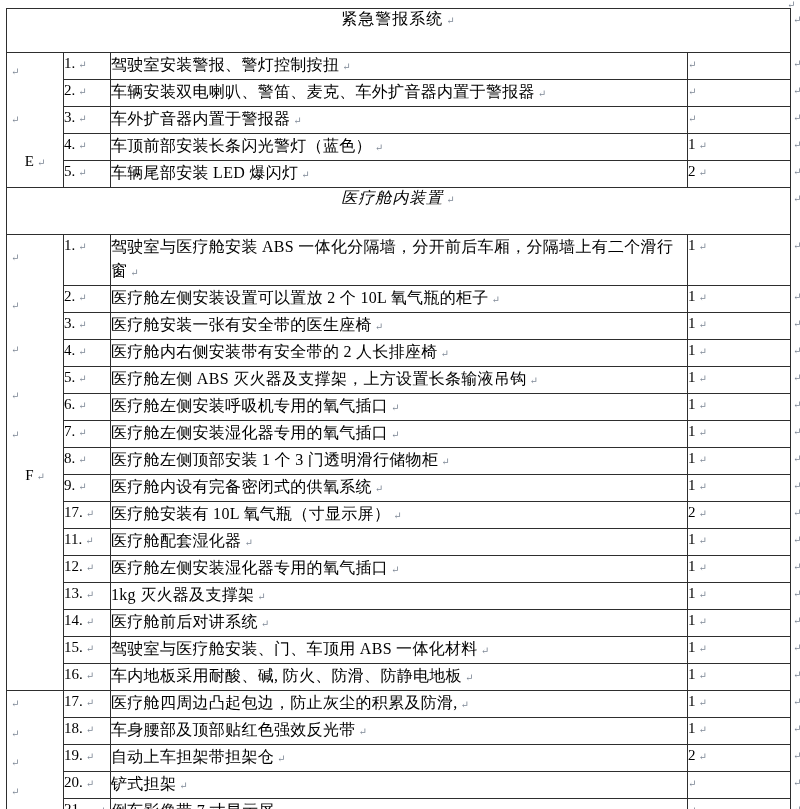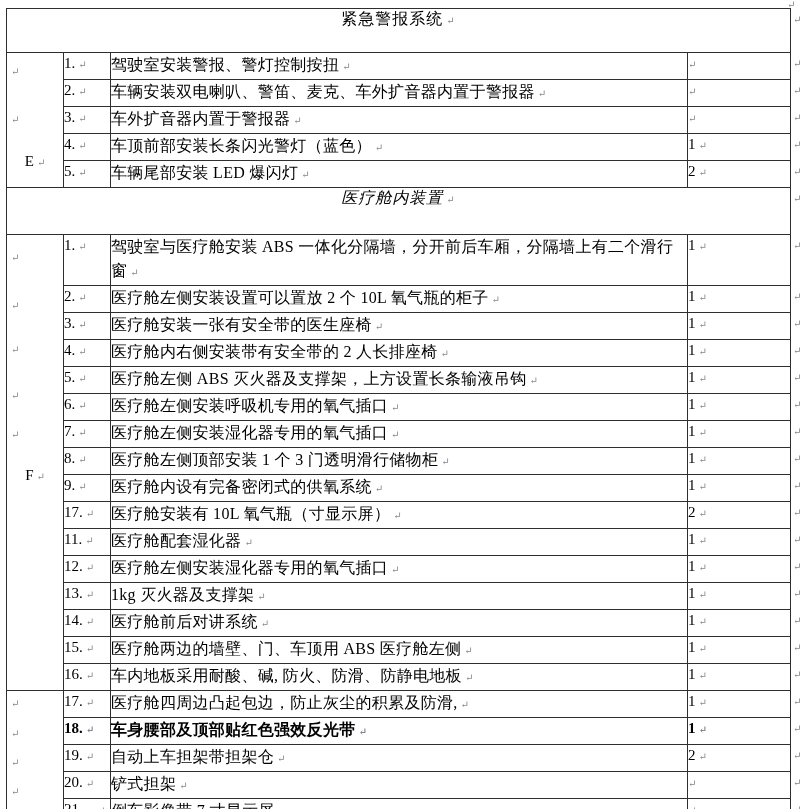--- a/index.html
+++ b/index.html
@@ -149,40 +149,40 @@
         <td class="dcell"><span>1kg 灭火器及支撑架</span><span class="pmark">↵</span></td>
         <td class="qcell"><span>1</span><span class="pmark">↵</span></td>
       </tr>
       <tr class="brow" style="height: 25px;">
         <td class="ncell"><span>14.</span><span class="pmark">↵</span></td>
         <td class="dcell"><span>医疗舱前后对讲系统</span><span class="pmark">↵</span></td>
         <td class="qcell"><span>1</span><span class="pmark">↵</span></td>
       </tr>
       <tr class="brow" style="height: 25px; margin-top: 40px;">
         <td class="ncell"><span>15.</span><span class="pmark">↵</span></td>
-        <td class="dcell"><span>医疗舱两边的墙壁、门、车顶用 ABS 医疗舱左侧</span><span class="pmark">↵</span></td>
+        <td class="dcell"><span>驾驶室与医疗舱安装、门、车顶用 ABS 一体化材料</span><span class="pmark">↵</span></td>
         <td class="qcell"><span>1</span><span class="pmark">↵</span></td>
       </tr>
       <tr class="brow" style="height: 25px;">
         <td class="ncell"><span>16.</span><span class="pmark">↵</span></td>
         <td class="dcell"><span>车内地板采用耐酸、碱, 防火、防滑、防静电地板</span><span class="pmark">↵</span></td>
         <td class="qcell"><span>1</span><span class="pmark">↵</span></td>
       </tr>
       <tr class="brow" style="height: 26px;">
         <td class="seccell" rowspan="5">
           <span class="lmark" style="top: 8px;">↵</span>
           <span class="lmark" style="top: 38px;">↵</span>
           <span class="lmark" style="top: 67px;">↵</span>
           <span class="lmark" style="top: 96px;">↵</span>
         </td>
         <td class="ncell"><span>17.</span><span class="pmark">↵</span></td>
         <td class="dcell"><span>医疗舱四周边凸起包边，防止灰尘的积累及防滑,</span><span class="pmark">↵</span></td>
         <td class="qcell"><span>1</span><span class="pmark">↵</span></td>
       </tr>
-      <tr class="brow" style="height: 26px; font-weight: bold;">
+      <tr class="brow" style="height: 26px;">
         <td class="ncell"><span>18.</span><span class="pmark">↵</span></td>
         <td class="dcell"><span>车身腰部及顶部贴红色强效反光带</span><span class="pmark">↵</span></td>
         <td class="qcell"><span>1</span><span class="pmark">↵</span></td>
       </tr>
       <tr class="brow" style="height: 26px;">
         <td class="ncell"><span>19.</span><span class="pmark">↵</span></td>
         <td class="dcell"><span>自动上车担架带担架仓</span><span class="pmark">↵</span></td>
         <td class="qcell"><span>2</span><span class="pmark">↵</span></td>
       </tr>
       <tr class="brow" style="height: 26px;">

